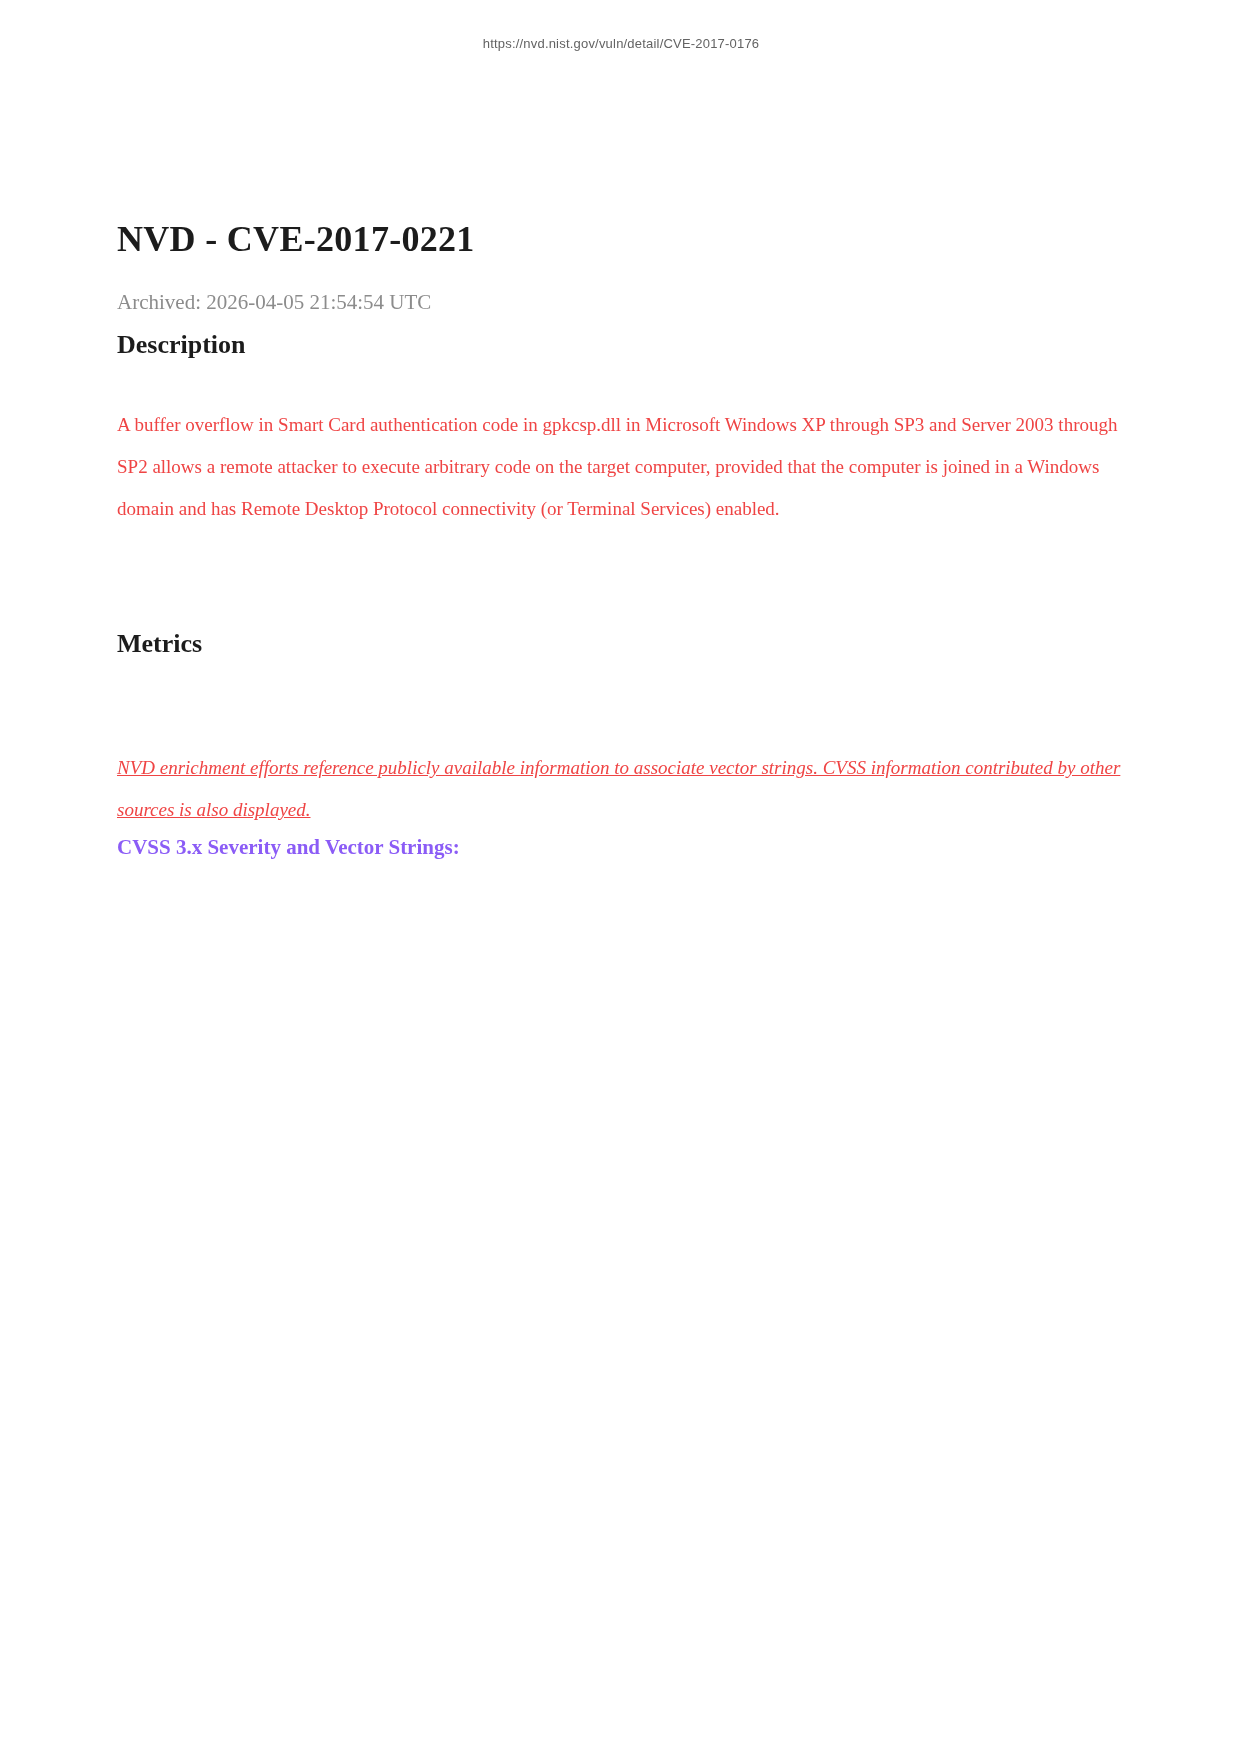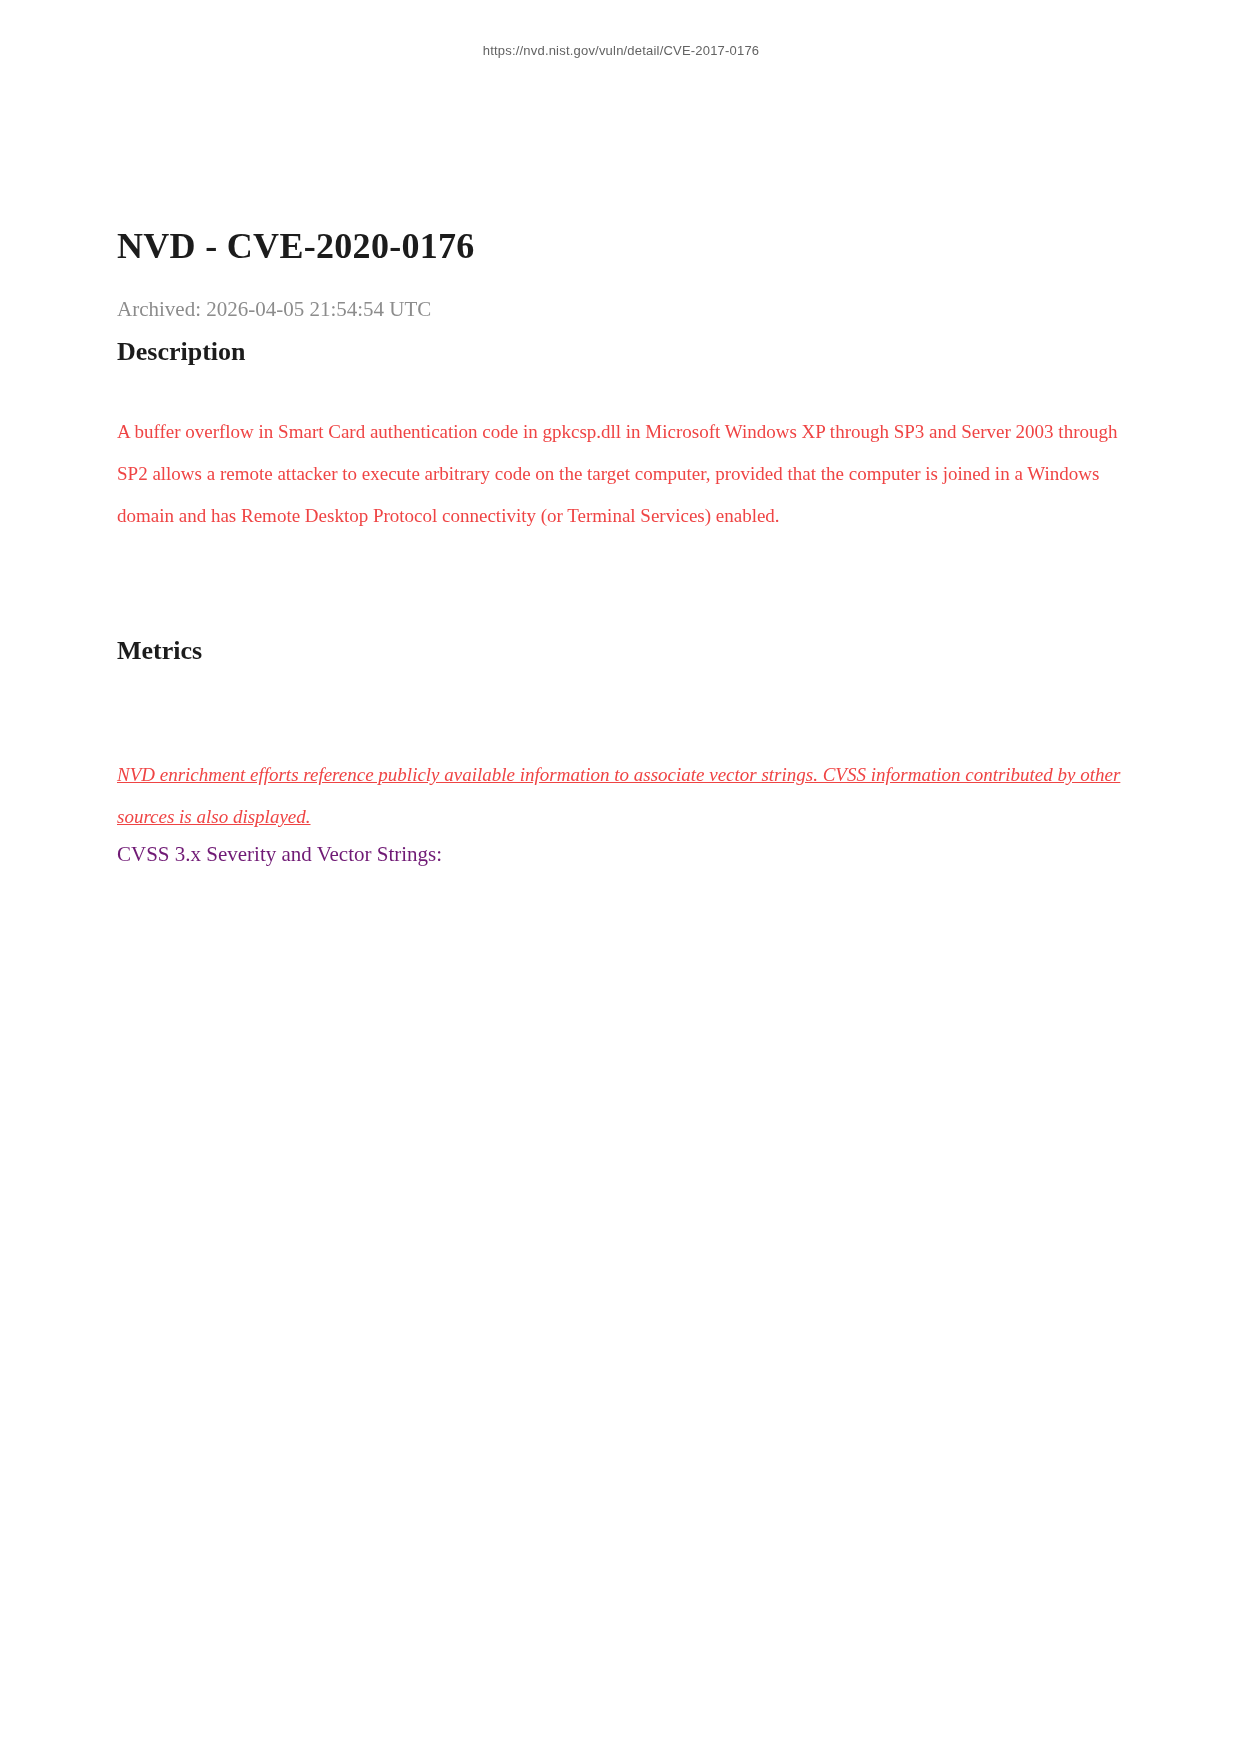--- a/index.html
+++ b/index.html
@@ -4,21 +4,21 @@
 <style>
   html, body {
     margin: 0;
     padding: 0;
     background: #ffffff;
   }
   .page {
     position: relative;
     width: 1242px;
     height: 1351px;
-    margin: 16px auto;
+    margin: 9px auto;
     background: #ffffff;
     overflow: hidden;
     font-family: "Liberation Serif", "DejaVu Serif", serif;
   }
   
   .print-header {
     position: absolute;
     top: 28px;
     left: 0;
     width: 100%;
@@ -87,35 +87,35 @@
     font-style: italic;
     text-decoration: underline;
   }
   .subsection-heading {
     position: absolute;
     top: 828px;
     left: 117px;
     margin: 0;
     font-size: 21px;
     line-height: 1;
-    font-weight: 400;
-    color: #701a75;
+    font-weight: 700;
+    color: #8b5cf6;
   }
 </style>
 </head>
 <body>
 
 <div class="page">
 
   <div class="print-header">
     <span>https://nvd.nist.gov/vuln/detail/CVE-2017-0176</span>
   </div>
 
   <div>
-    <h1 class="article-title">NVD - CVE-2020-0176</h1>
+    <h1 class="article-title">NVD - CVE-2017-0221</h1>
 
     <p class="archived-line">Archived: 2026-04-05 21:54:54 UTC</p>
 
     <h2 class="section-heading heading-description">Description</h2>
 
     <p class="body-paragraph description-body">A buffer overflow in Smart Card authentication code in gpkcsp.dll in Microsoft Windows XP through SP3 and Server 2003 through SP2 allows a remote attacker to execute arbitrary code on the target computer, provided that the computer is joined in a Windows domain and has Remote Desktop Protocol connectivity (or Terminal Services) enabled.</p>
 
     <h2 class="section-heading heading-metrics">Metrics</h2>
 
     <p class="body-paragraph enrichment-note">NVD enrichment efforts reference publicly available information to associate vector strings. CVSS information contributed by other sources is also displayed.</p>

